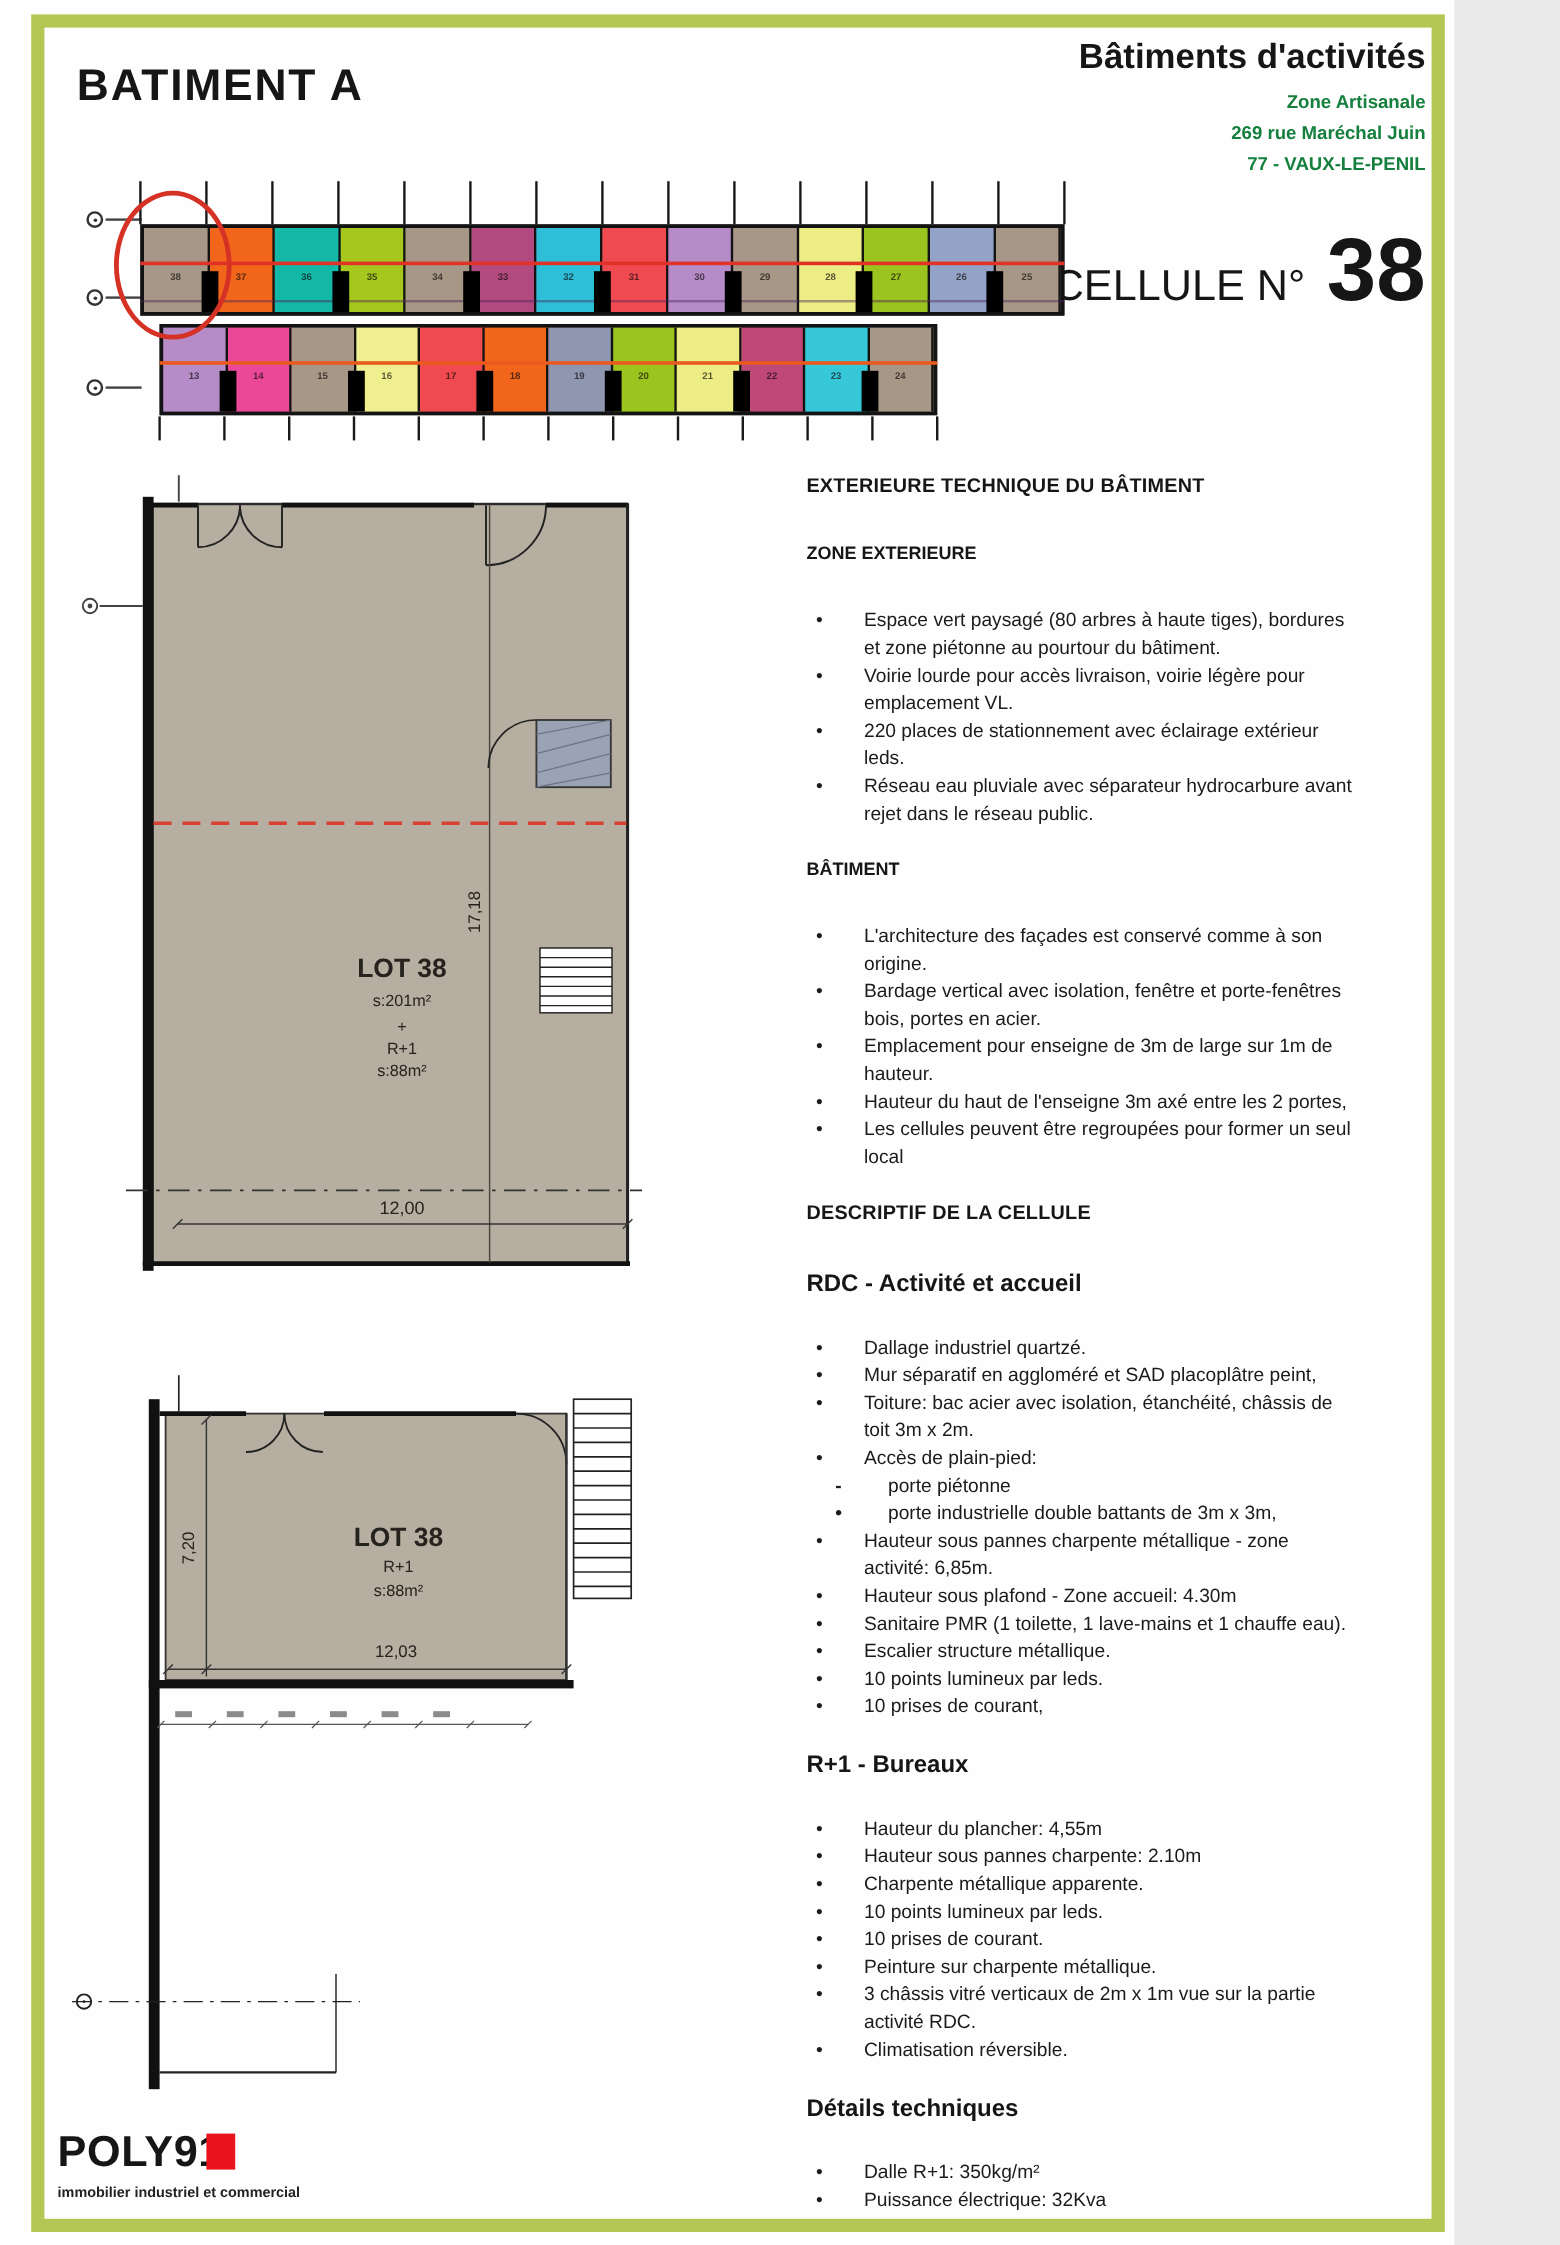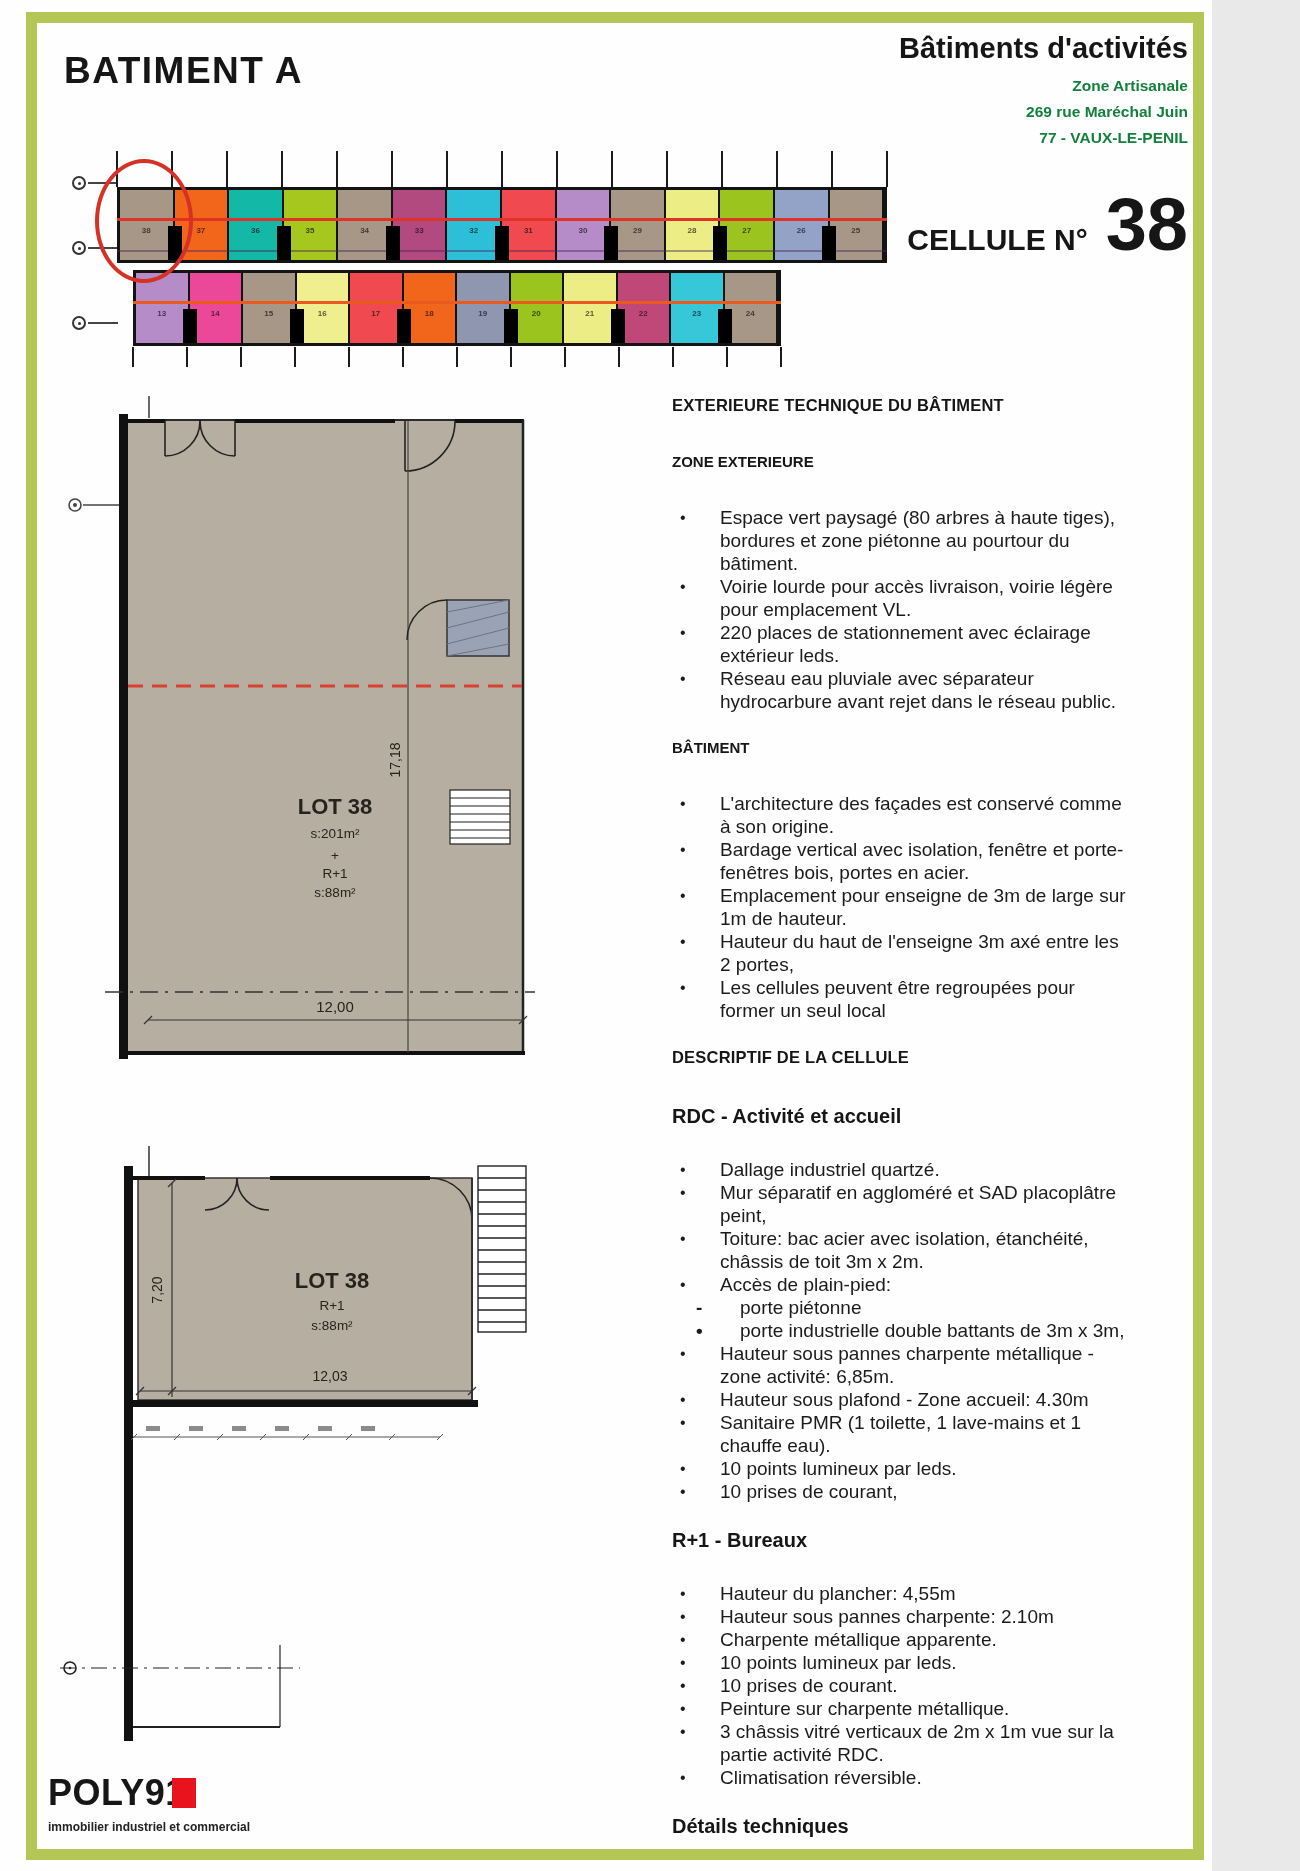--- a/index.html
+++ b/index.html
@@ -6,21 +6,21 @@
   *{box-sizing:border-box;font-family:"Liberation Sans",sans-serif;}
   .page{position:relative;width:1212px;height:1871px;background:#fefefe;overflow:hidden;color:#161616;}
   .frame{position:absolute;left:26px;top:12px;right:8px;bottom:11px;border:11px solid #b4c755;pointer-events:none;}
 
   
   .title-left{position:absolute;left:64px;top:50px;font-size:37px;font-weight:bold;letter-spacing:1.5px;}
   .hdr-right{position:absolute;right:24px;top:32px;text-align:right;}
   .hdr-right .t{font-size:29px;font-weight:bold;margin-bottom:8px;}
   .hdr-right .a{font-size:15.5px;line-height:26px;font-weight:bold;color:#15803d;text-align:right;}
   .cellule{position:absolute;right:24px;top:192px;display:flex;align-items:baseline;gap:18px;}
-  .cellule .lbl{font-size:30px;font-weight:bold;}
+  .cellule .lbl{font-size:36px;font-weight:normal;}
   .cellule .num{font-size:74px;font-weight:bold;line-height:.9;}
 
   
   .siteplan{position:absolute;left:70px;top:145px;width:860px;height:240px;}
   .row{position:absolute;display:flex;border:3px solid #131313;background:#131313;}
   .row1{left:47px;top:42px;width:770px;height:76px;}
   .row2{left:63px;top:125px;width:648px;height:76px;}
   .cell{flex:1;position:relative;border-right:2px solid #131313;}
   .cell:last-child{border-right:none;}
   .cell span{position:absolute;left:0;right:0;top:52%;text-align:center;font-size:8px;font-weight:bold;color:rgba(15,10,10,.68);}
@@ -41,21 +41,21 @@
   
   .col{position:absolute;left:672px;top:396px;width:458px;}
   .col h1{font-size:16.5px;font-weight:bold;margin:0 0 38px 0;letter-spacing:.2px;}
   .col h2{font-size:15px;font-weight:bold;margin:0 0 36px 0;}
   .col h3{font-size:20px;font-weight:bold;margin:0 0 30px 0;}
   .col .mt{margin-top:24px;}
   .col .mt11{margin-top:11px;}
   .col .mt17{margin-top:17px;}
   .col ul{list-style:none;margin:0 0 26px 0;padding:0;}
   .col ul.tight{margin-bottom:0;}
-  .col li{position:relative;padding-left:48px;line-height:23px;font-size:19px;color:#1b1b1b;}
+  .col li{position:relative;padding-left:48px;line-height:23px;font-size:16px;color:#1b1b1b;}
   .col li::before{content:"\2022";position:absolute;left:8px;top:0;font-size:16px;}
   .col li.subitem{padding-left:68px;}
   .col li.subitem::before{content:"";}
   .col .marker{position:absolute;left:24px;font-weight:bold;}
 
   
   .brand{position:absolute;left:48px;top:1772px;font-size:36px;font-weight:bold;letter-spacing:.5px;}
   .brand-square{position:absolute;left:172px;top:1778px;width:24px;height:30px;}
   .tagline{position:absolute;left:48px;top:1820px;font-size:12px;font-weight:bold;color:#222;}
 </style>
@@ -374,20 +374,21 @@
         <li>Accès de plain-pied:</li>
       </ul>
     <ul class="tight">
         <li class="subitem"><span class="marker">-</span>porte piétonne</li>
         <li class="subitem"><span class="marker">•</span>porte industrielle double battants de 3m x 3m,</li>
       </ul>
     <ul>
         <li>Hauteur sous pannes charpente métallique - zone activité: 6,85m.</li>
         <li>Hauteur sous plafond - Zone accueil: 4.30m</li>
         <li>Sanitaire PMR (1 toilette, 1 lave-mains et 1 chauffe eau).</li>
+        <li>Escalier structure métallique.</li>
         <li>10 points lumineux par leds.</li>
         <li>10 prises de courant,</li>
       </ul>
     <h3 class="mt11">R+1 - Bureaux</h3>
     <ul>
         <li>Hauteur du plancher: 4,55m</li>
         <li>Hauteur sous pannes charpente: 2.10m</li>
         <li>Charpente métallique apparente.</li>
         <li>10 points lumineux par leds.</li>
         <li>10 prises de courant.</li>

